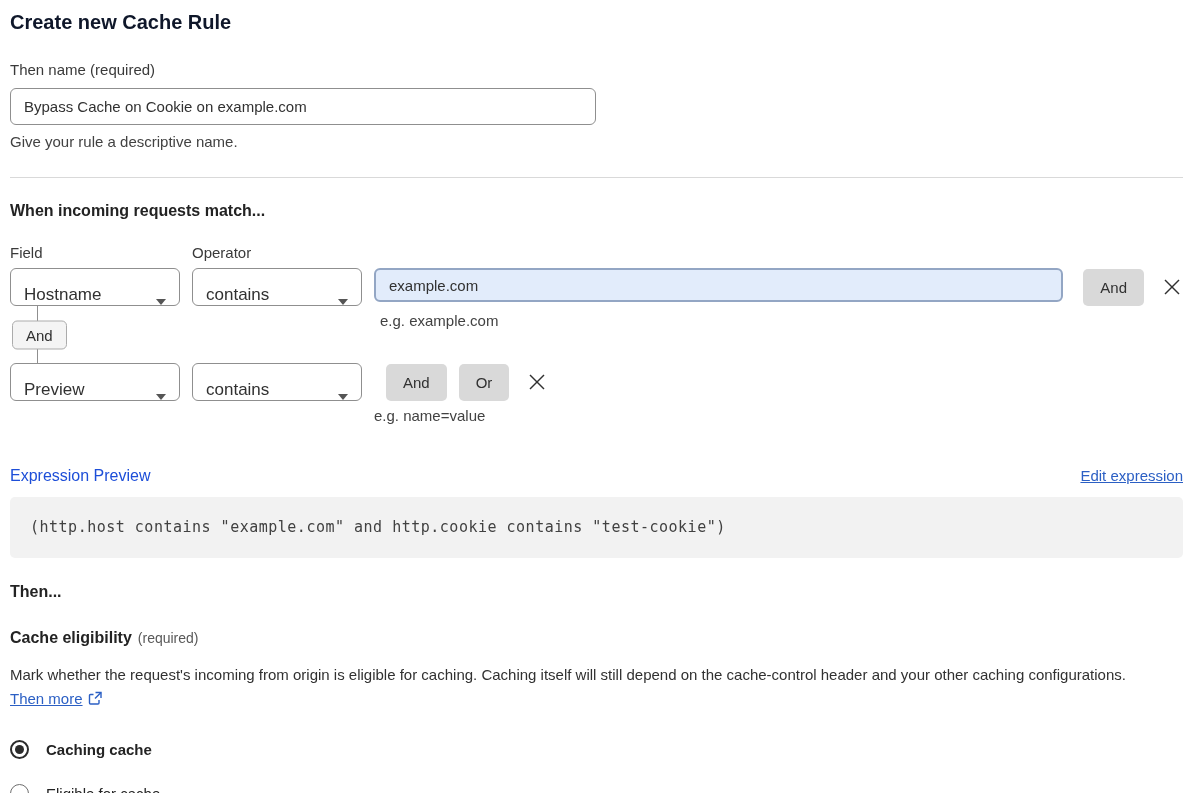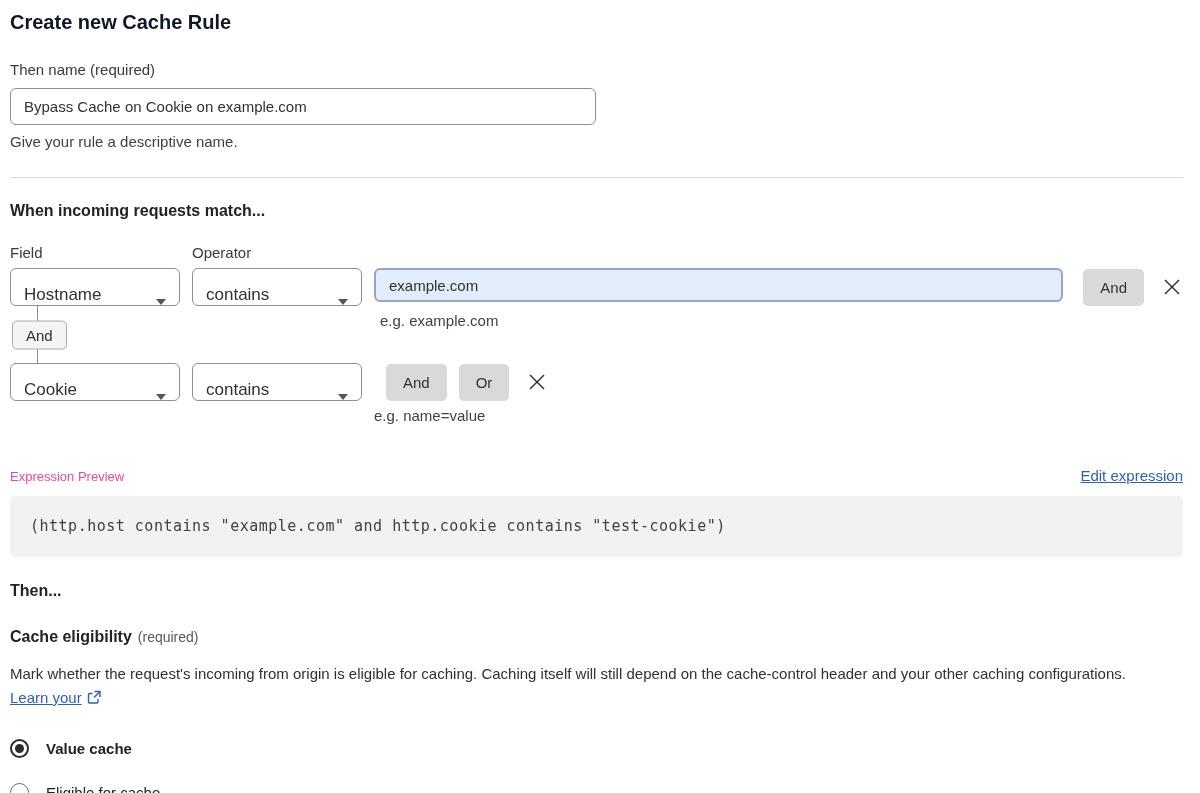--- a/index.html
+++ b/index.html
@@ -81,21 +81,21 @@
   }
   .connector-chip {
     position: absolute; left: 2px; top: 50%; transform: translateY(-50%);
     background: #f4f4f4; border: 1px solid #ababab; border-radius: 5px;
     padding: 5px 13px; font-size: 15px; color: #313131; cursor: pointer;
     z-index: 2;
   }
   .row2-hint { margin-top: 6px; margin-left: 364px; font-size: 15px; color: #424242; }
 
   .expr-header { display: flex; justify-content: space-between; align-items: baseline; margin-top: 43px; }
-  .expr-label { font-size: 13px; color: #ec4899; }
+  .expr-label { font-size: 16px; color: #1d4ed8; }
   .expr-edit-link { font-size: 15px; color: #2b5fc4; text-decoration: underline; cursor: pointer; }
 
   .code-block {
     margin-top: 12px; background: #f2f2f2; border-radius: 5px;
     padding: 21px 20px 22px 20px;
   }
   .code-block code {
     font-family: "DejaVu Sans Mono", monospace;
     font-size: 15px; color: #414141; letter-spacing: 0.5px;
   }
@@ -167,21 +167,21 @@
   </div>
 
   <div class="row-gap">
     <div class="connector-line"></div>
     <div class="connector-chip">And</div>
     <div class="hint">e.g. example.com</div>
   </div>
 
   <div class="cond-row" style="margin-top:0">
     <div class="select">
-      <span>Cookie</span>
+      <span>Preview</span>
       <span class="caret"></span>
     </div>
     <div class="select">
       <span>contains</span>
       <span class="caret"></span>
     </div>
     <button class="logic-btn">And</button>
     <button class="logic-btn">Or</button>
     <button class="remove-btn">
       <svg width="18" height="18" viewBox="0 0 18 18">
@@ -201,30 +201,30 @@
   </div>
 
   <h2 class="then-heading">Then...</h2>
 
   <div class="sub-heading">
     <span class="bold-part">Cache eligibility</span><span class="required-note">(required)</span>
   </div>
 
   <div class="description">
     <span>Mark whether the request's incoming from origin is eligible for caching. Caching itself will still depend on the cache-control header and your other caching configurations.</span>
-    <a class="inline-link">Learn your</a><span class="ext-icon"><svg width="15" height="15" viewBox="0 0 15 15">
+    <a class="inline-link">Then more</a><span class="ext-icon"><svg width="15" height="15" viewBox="0 0 15 15">
           <path d="M5.5 3.5 H2.5 A1 1 0 0 0 1.5 4.5 V12 A1 1 0 0 0 2.5 13 H10 A1 1 0 0 0 11 12 V9" fill="none" stroke="#2b5fc4" stroke-width="1.4"></path>
           <path d="M7.5 1.5 H13 V7" fill="none" stroke="#2b5fc4" stroke-width="1.4"></path>
           <line x1="13" y1="1.5" x2="7" y2="7.5" stroke="#2b5fc4" stroke-width="1.4"></line>
         </svg></span>
   </div>
 
   <div class="radio-option opt1">
     <span class="radio-circle selected"></span>
-    <span class="radio-label bold">Value cache</span>
+    <span class="radio-label bold">Caching cache</span>
   </div>
 
   <div class="radio-option opt2">
     <span class="radio-circle"></span>
     <span class="radio-label">Eligible for cache</span>
   </div>
 
 </div>
 
 </body></html>

